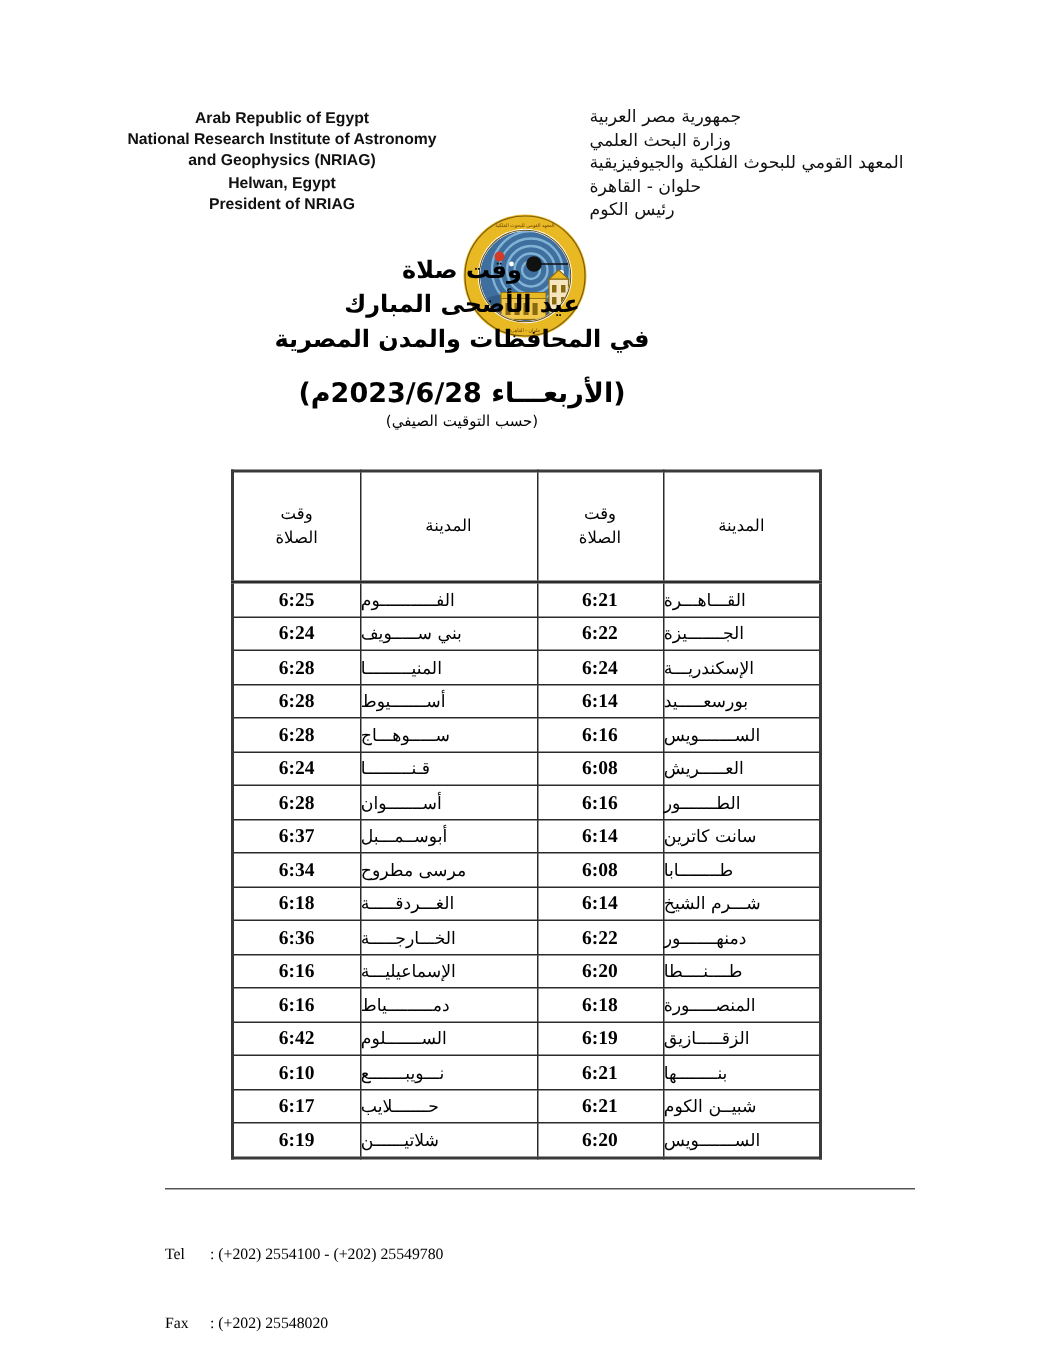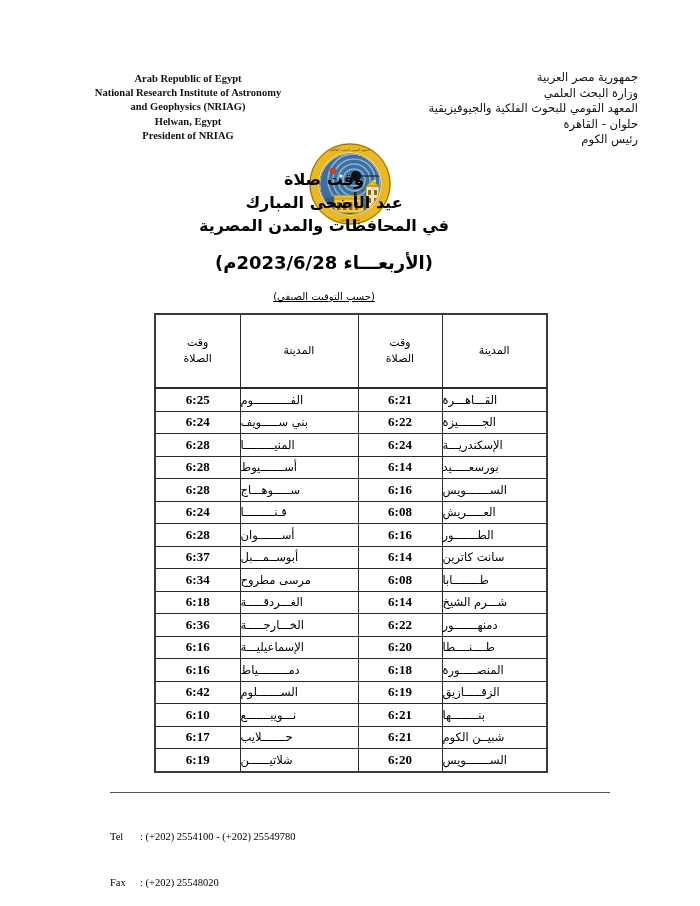--- a/index.html
+++ b/index.html
@@ -24,32 +24,32 @@
     left: 0;
     width: 700px;
     height: 100px;
   }
   .header-en {
     position: absolute;
     left: 78px;
     top: 4px;
     width: 220px;
     text-align: center;
-    font-family: Liberation Serif, serif;
+    font-family: Liberation Sans, sans-serif;
     font-size: 10.5px;
     font-weight: bold;
     line-height: 14.2px;
     color: #111;
   }
   .header-ar {
     position: absolute;
     right: 62px;
     top: 2px;
     width: 245px;
-    text-align: right;
+    text-align: left;
     direction: rtl;
     font-family: "DejaVu Sans", sans-serif;
     font-size: 11.5px;
     line-height: 15.5px;
     color: #111;
   }
 
   
   .logo {
     position: absolute;
@@ -57,43 +57,42 @@
     top: 72px;
     width: 84px;
     height: 88px;
   }
   .logo svg { display:block; width:84px; height:88px; }
 
   
   .title-block {
     position: absolute;
     top: 168px;
-    left: 16px;
+    left: 0;
     width: 616px;
     text-align: center;
     direction: rtl;
     font-family: "DejaVu Sans", sans-serif;
   }
   .title-line {
     font-size: 16px;
     font-weight: bold;
     line-height: 23px;
     letter-spacing: 0.3px;
   }
   .date-line {
     margin-top: 16px;
     font-size: 18px;
     font-weight: bold;
     line-height: 20px;
   }
   .season-line {
     font-size: 10px;
     line-height: 15px;
-    margin-top: 16px;
-    text-decoration: underline;
+    margin-top: 1px;
   }
 
   
   .table-wrap {
     position: absolute;
     left: 154px;
     top: 313px;
     width: 392px;
   }
   table.times {

